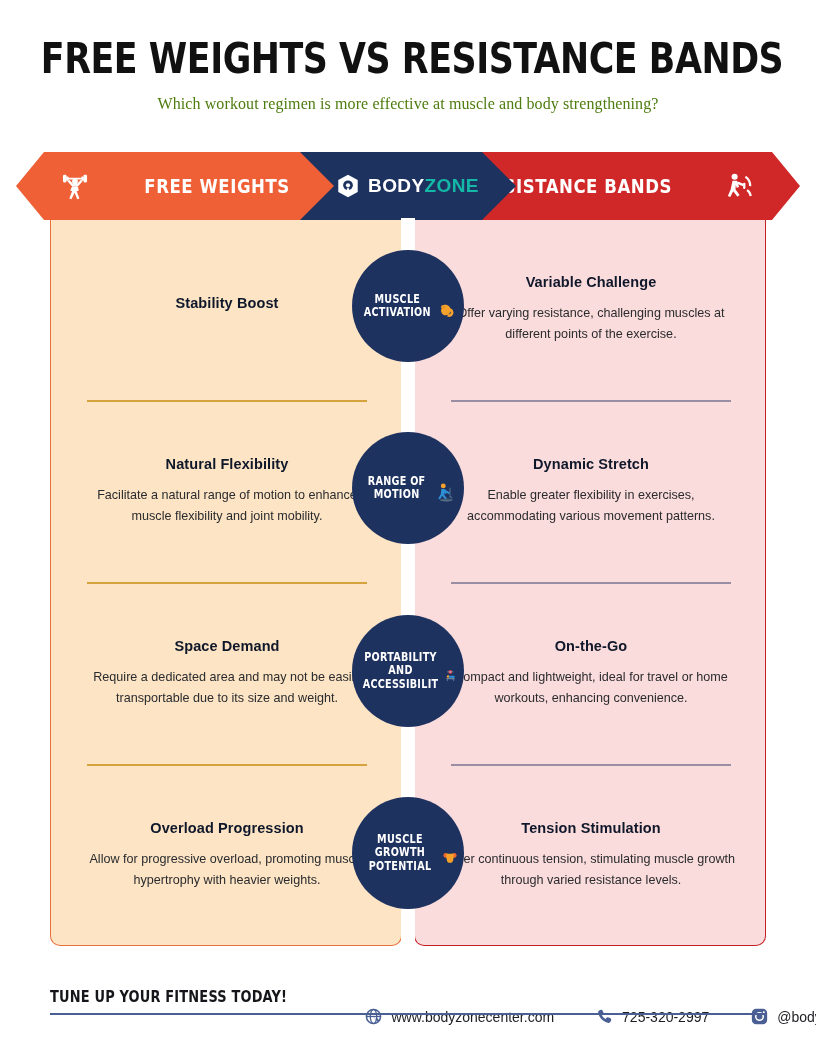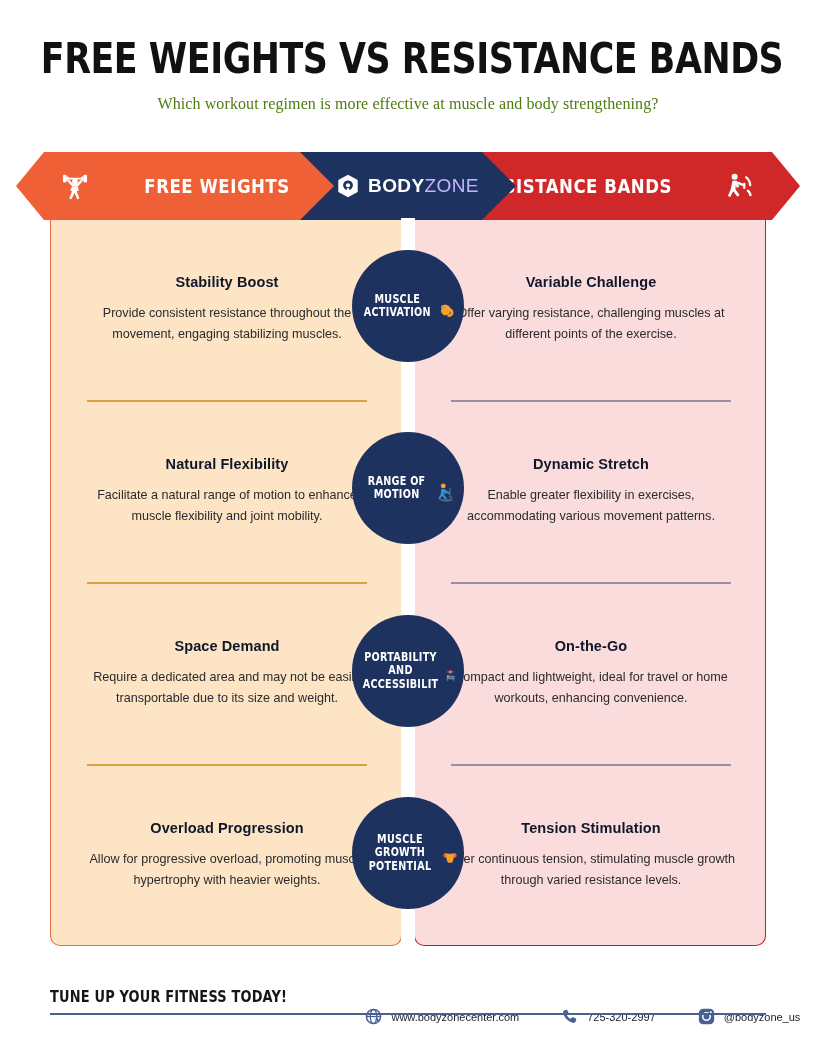--- a/index.html
+++ b/index.html
@@ -75,21 +75,21 @@
   }
   .band-left .band-label { margin-left:46px; }
   .band-right .band-label { margin-right:44px; }
   .band-icon { width:34px; height:34px; flex:0 0 auto; }
 
   
   .logo-row { display:flex; align-items:center; gap:9px; }
   .logo-mark { width:22px; height:24px; }
   .logo-text { font-size:19px; font-weight:bold; letter-spacing:0.4px; }
   .logo-body { color:#ffffff; }
-  .logo-zone { color:#c4b5fd; font-weight:normal; }
+  .logo-zone { color:#14b8a6; font-weight:bold; }
 
   
   .cols { position:absolute; left:50px; top:218px; width:716px; height:728px; }
   .col {
     position:absolute; top:0; width:352px; height:728px;
     border-radius:0 0 10px 10px;
   }
   .col-left  { left:0;   background:#fce4c4; border-left:1.5px solid #e8703a; border-bottom:1.5px solid #e8703a; border-right:1.5px solid #e8703a; }
   .col-right { right:0;  background:#fbdcdc; border-right:1.5px solid #c32026; border-bottom:1.5px solid #c32026; border-left:1.5px solid #c32026; }
 
@@ -143,21 +143,21 @@
   }
   .footer-cta {
     font-family:"DejaVu Sans Condensed","Liberation Sans Narrow","Liberation Sans",sans-serif;
     font-weight:bold; font-size:16px; color:#15161a;
     text-transform:uppercase; letter-spacing:0.2px;
     transform:scaleX(0.90); transform-origin:left center;
     white-space:nowrap;
   }
   .footer-item {
     display:flex; align-items:center; gap:9px;
-    font-size:11px; color:#1c1d21; white-space:nowrap;margin-top:40px;
+    font-size:14px; color:#1c1d21; white-space:nowrap;margin-top:40px;
   }
   .fi-1 { margin-left:52px; }
   .fi-2 { margin-left:42px; }
   .fi-3 { margin-left:42px; }
   .footer-icon { width:17px; height:17px; flex:0 0 auto; }
   .footer-rule {
     position:absolute; left:50px; top:1013px; width:716px; height:2.4px;
     background:#4a6094;
   }
 </style>
@@ -214,21 +214,20 @@
         <span class="logo-text"><span class="logo-body">BODY</span><span class="logo-zone">ZONE</span></span>
       </div>
     </div>
   </div>
 
   <div class="cols">
 
     <div class="col col-left">
       <div class="cell" style="top:0">
         <div class="cell-head">Stability Boost</div>
-        <div class="cell-body">Provide consistent resistance throughout the movement, engaging stabilizing muscles.</div>
       </div>
       <div class="divider divider-left" style="top:182px"></div>
 
       <div class="cell" style="top:182px">
         <div class="cell-head">Natural Flexibility</div>
         <div class="cell-body">Facilitate a natural range of motion to enhance muscle flexibility and joint mobility.</div>
       </div>
       <div class="divider divider-left" style="top:364px"></div>
 
       <div class="cell" style="top:364px">

